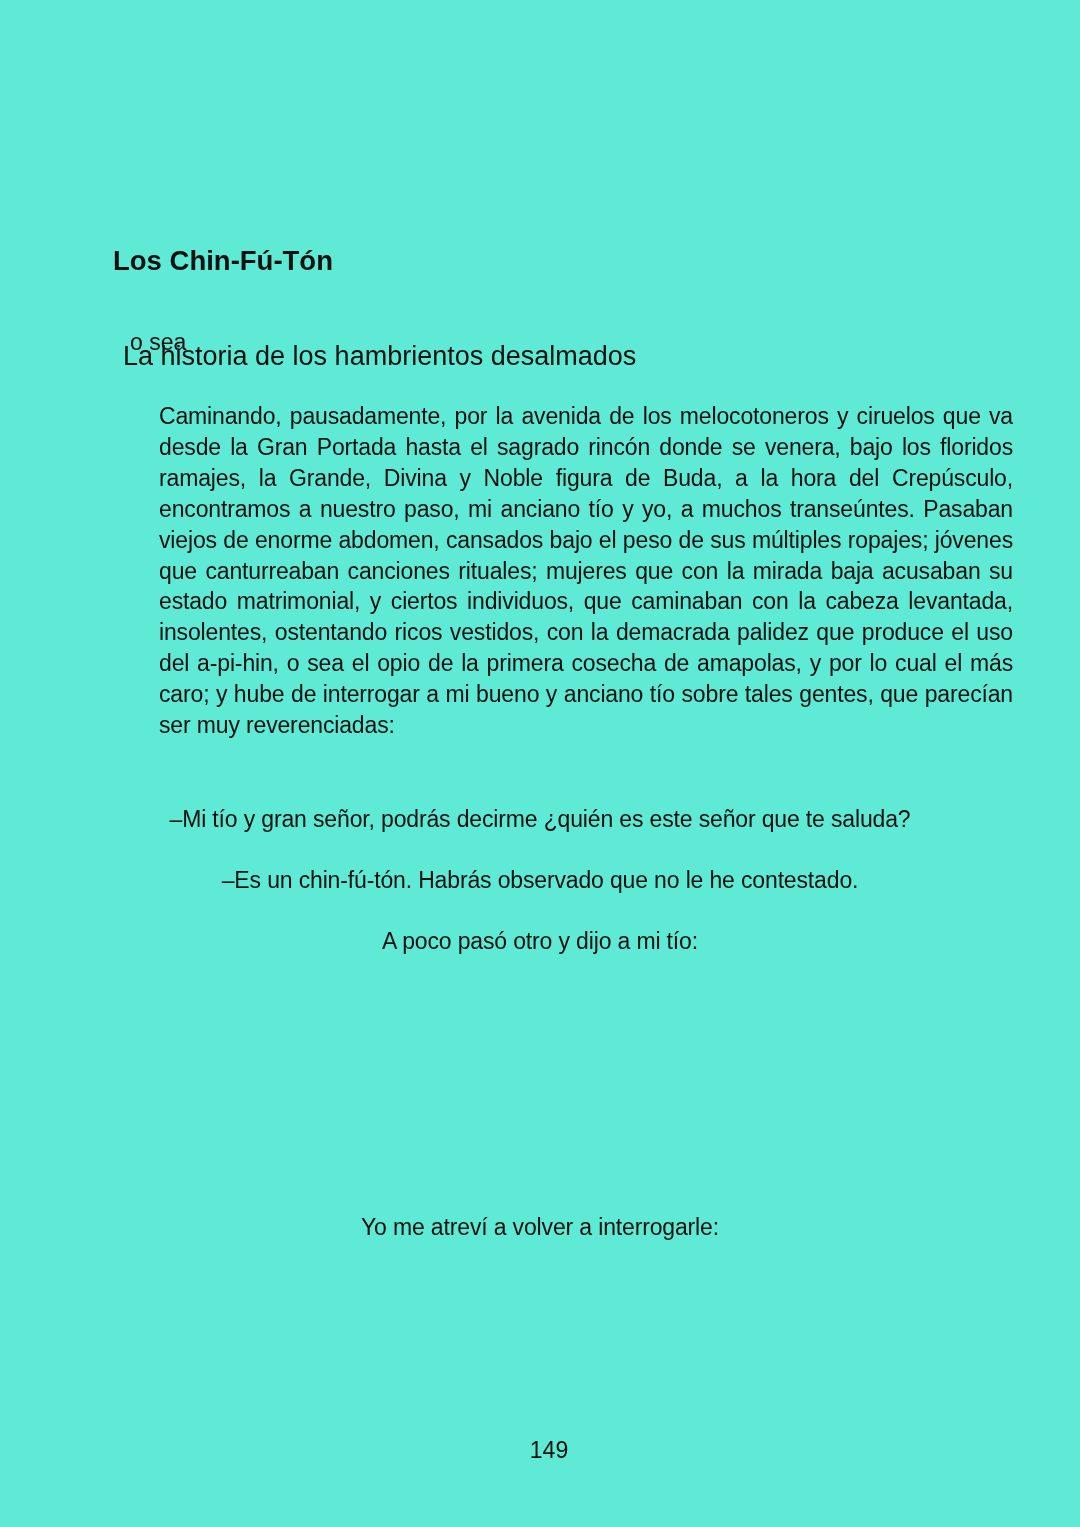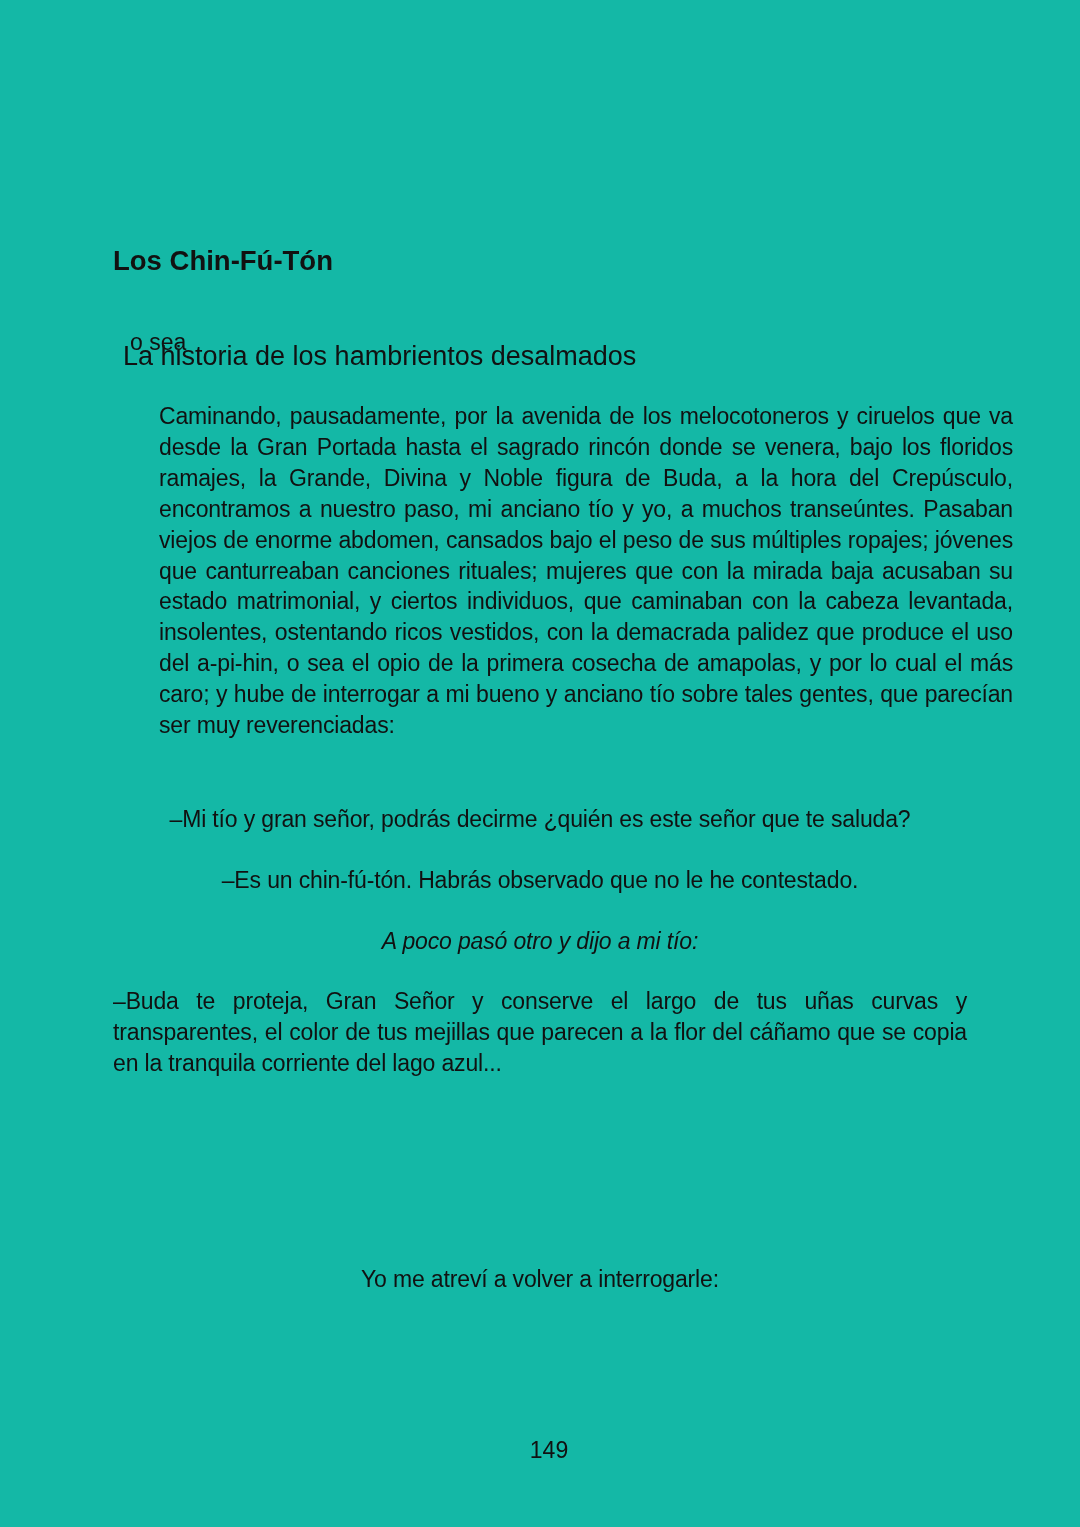--- a/index.html
+++ b/index.html
@@ -13,21 +13,21 @@
       position: relative;
       overflow: hidden;
       font-family: "Liberation Sans", sans-serif;
       color: #111111;
     }
     .page {
       position: absolute;
       left: 0; top: 0;
       width: 1080px;
       height: 1527px;
-      background: #14b8a6;
+      background: #5eead4;
     }
     .text-block {
       position: absolute;
       left: 113px;
       width: 854px;
     }
     .title {
       position: absolute;
       left: 113px;
       top: 243px;
@@ -89,29 +89,26 @@
   </div>
 
   <div class="text-block" style="top:804px;">
     <p class="para left">–Mi tío y gran señor, podrás decirme ¿quién es este señor que te saluda?</p>
   </div>
 
   <div class="text-block" style="top:865px;">
     <p class="para left">–Es un chin-fú-tón. Habrás observado que no le he contestado.</p>
   </div>
 
-  <div class="text-block" style="top:926px;font-style:italic;">
+  <div class="text-block" style="top:926px;">
     <p class="para left">A poco pasó otro y dijo a mi tío:</p>
   </div>
 
-  <div class="text-block" style="top:986px;">
-    <p class="para">–Buda te proteja, Gran Señor y conserve el largo de tus uñas curvas y transparentes, el color de tus mejillas que parecen a la flor del cáñamo que se copia en la tranquila corriente del lago azul...</p>
-  </div>
 
 
-  <div class="text-block" style="top:1264px;">
+  <div class="text-block" style="top:1212px;">
     <p class="para left">Yo me atreví a volver a interrogarle:</p>
   </div>
 
 
   <div class="page-number">149</div>
 
 </div>
 
 </body></html>

